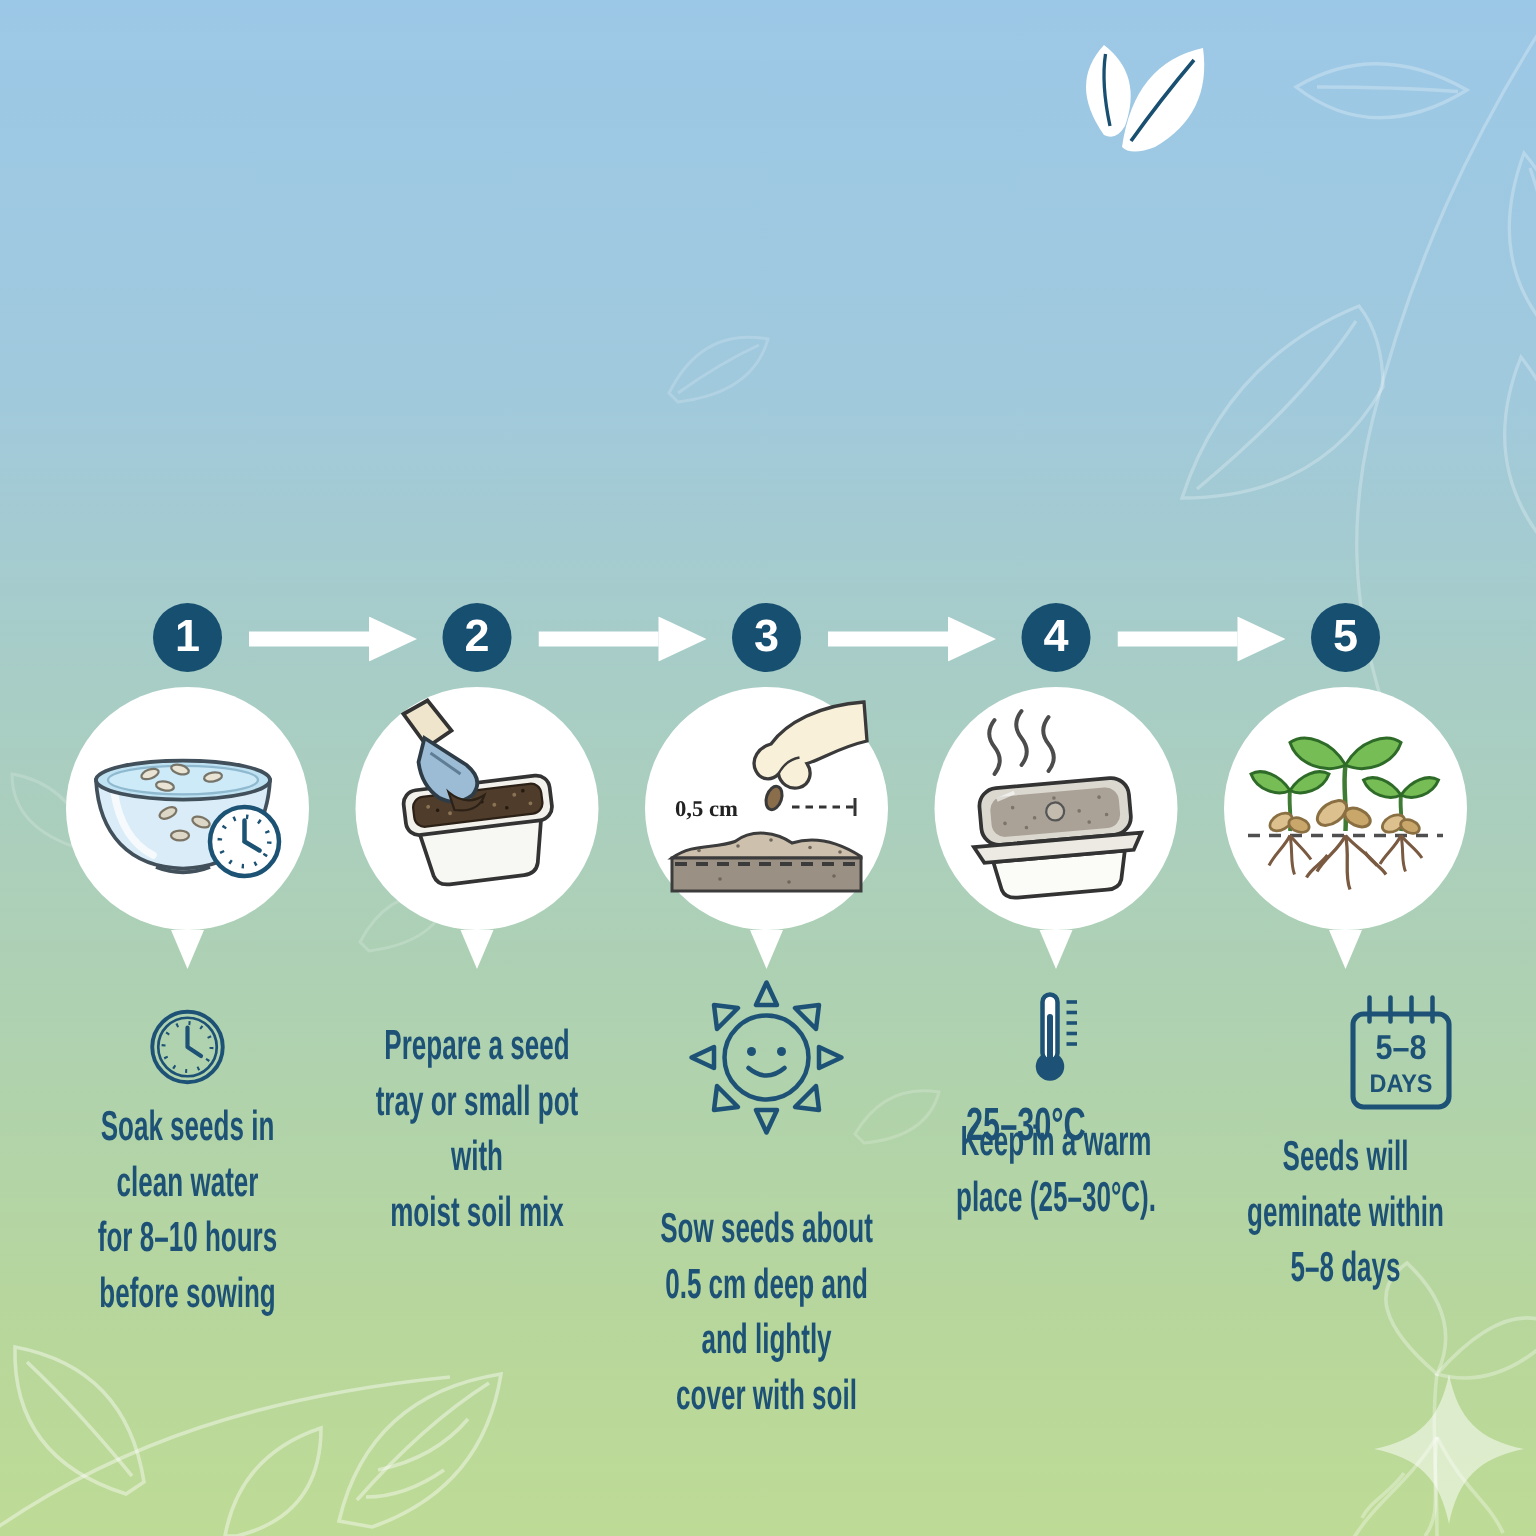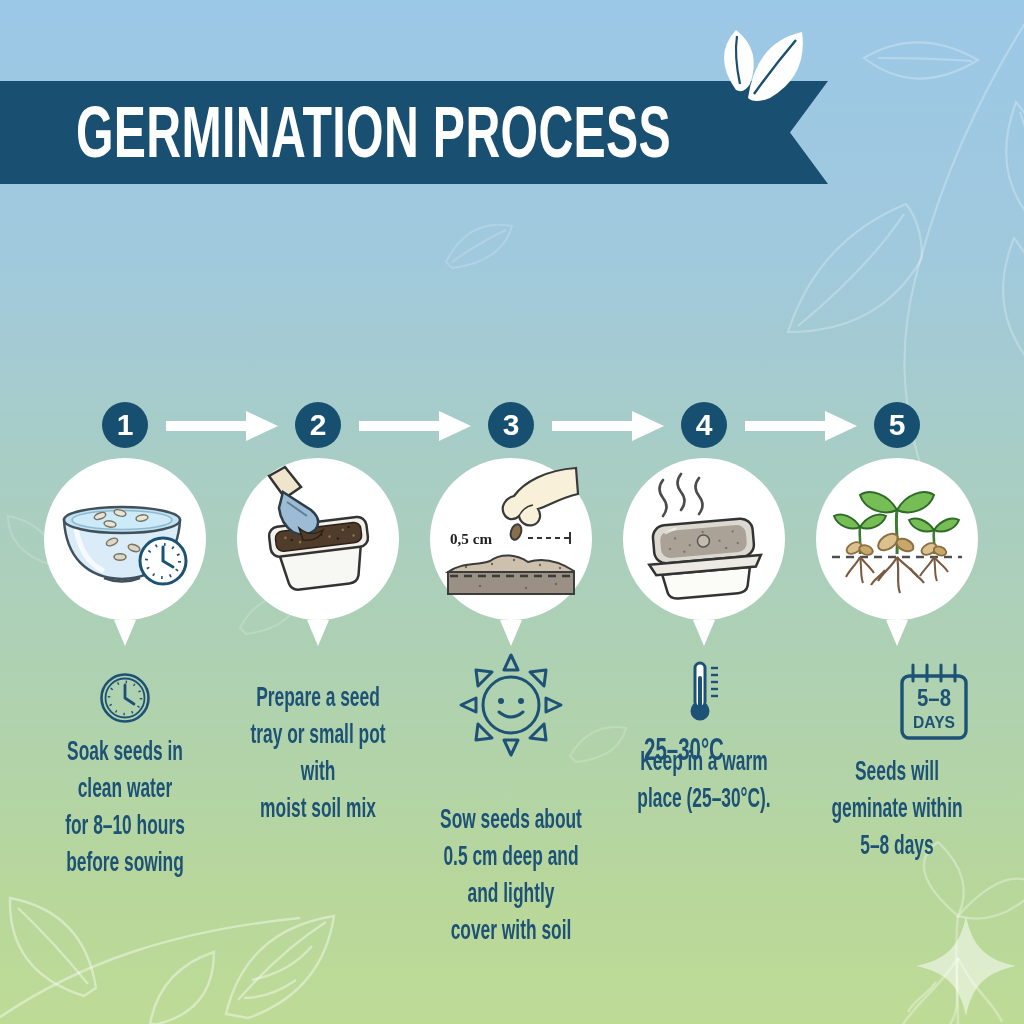--- a/index.html
+++ b/index.html
@@ -90,23 +90,20 @@
       <path d="M958,916 Q902,868 938,842 Q976,878 958,916 Z"></path>
       <path d="M958,916 Q1006,862 1040,886 Q1000,928 958,916 Z"></path>
       <path d="M958,958 C938,990 918,1000 902,1026"></path>
       <path d="M958,958 C976,994 992,1000 1002,1022"></path>
       <path d="M958,958 C954,990 962,1008 950,1024"></path>
       <path d="M936,982 C926,996 914,1000 908,1012"></path>
     </g>
     <path d="M966,916 C972,946 986,960 1016,966 C986,972 972,986 966,1016 C960,986 946,972 916,966 C946,960 960,946 966,916 Z" fill="rgba(255,255,255,0.5)"></path>
   </svg>
 
-  <div id="banner">
-    <div id="title">GERMINATION PROCESS</div>
-  </div>
   <svg id="banner-leaves" viewBox="0 0 130 108">
     <path d="M40,66 Q16,32 40,6 Q66,26 54,60 Q48,70 40,66 Z" fill="#ffffff"></path>
     <path d="M44,60 Q38,32 41,12" stroke="#194f70" stroke-width="2.2" fill="none"></path>
     <path d="M52,74 Q60,18 106,8 Q112,52 74,74 Q58,80 52,74 Z" fill="#ffffff"></path>
     <path d="M58,70 Q78,42 100,16" stroke="#194f70" stroke-width="2.4" fill="none"></path>
   </svg>
 
   <svg class="arrow" id="arrow1" width="112" height="30" viewBox="0 0 112 30">
       <rect x="0" y="10" width="80" height="10" fill="#fff"></rect>
       <polygon points="80,0 112,15 80,30" fill="#fff"></polygon>

